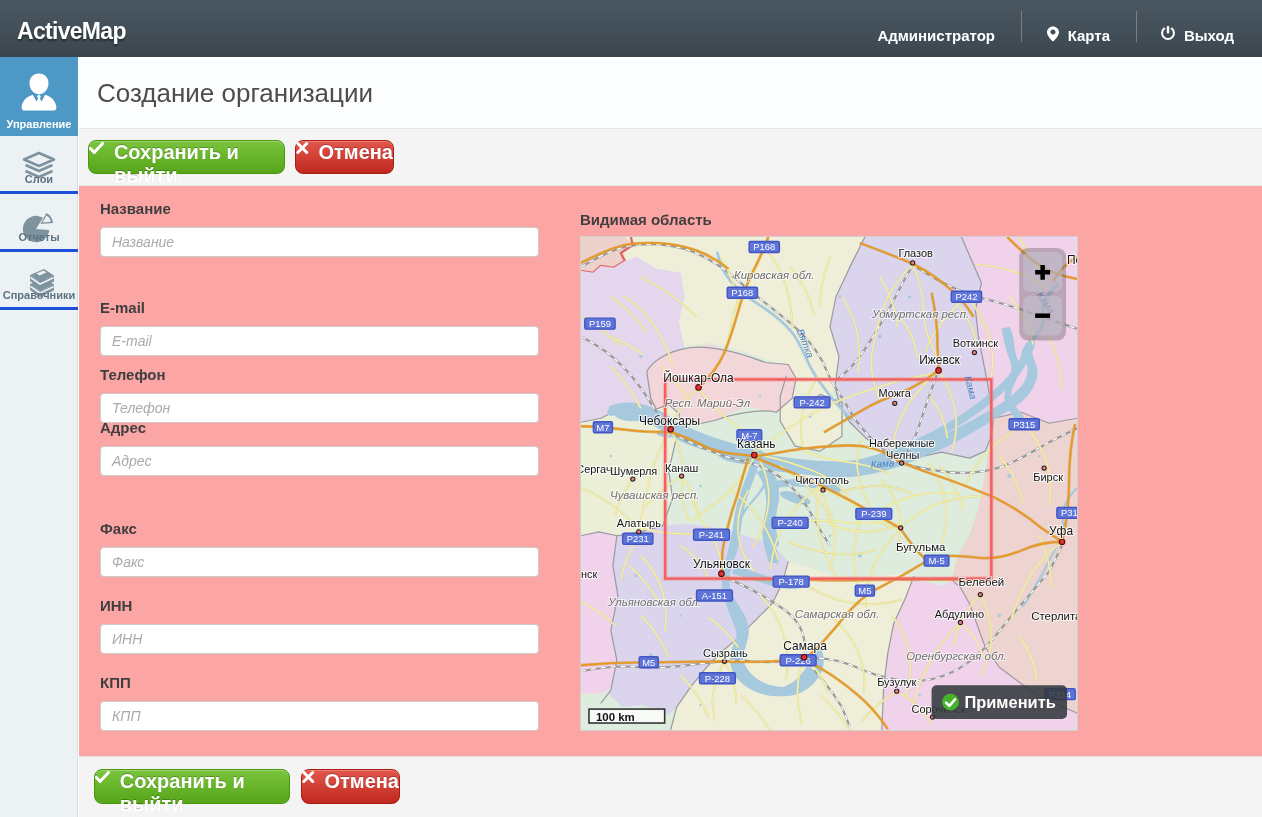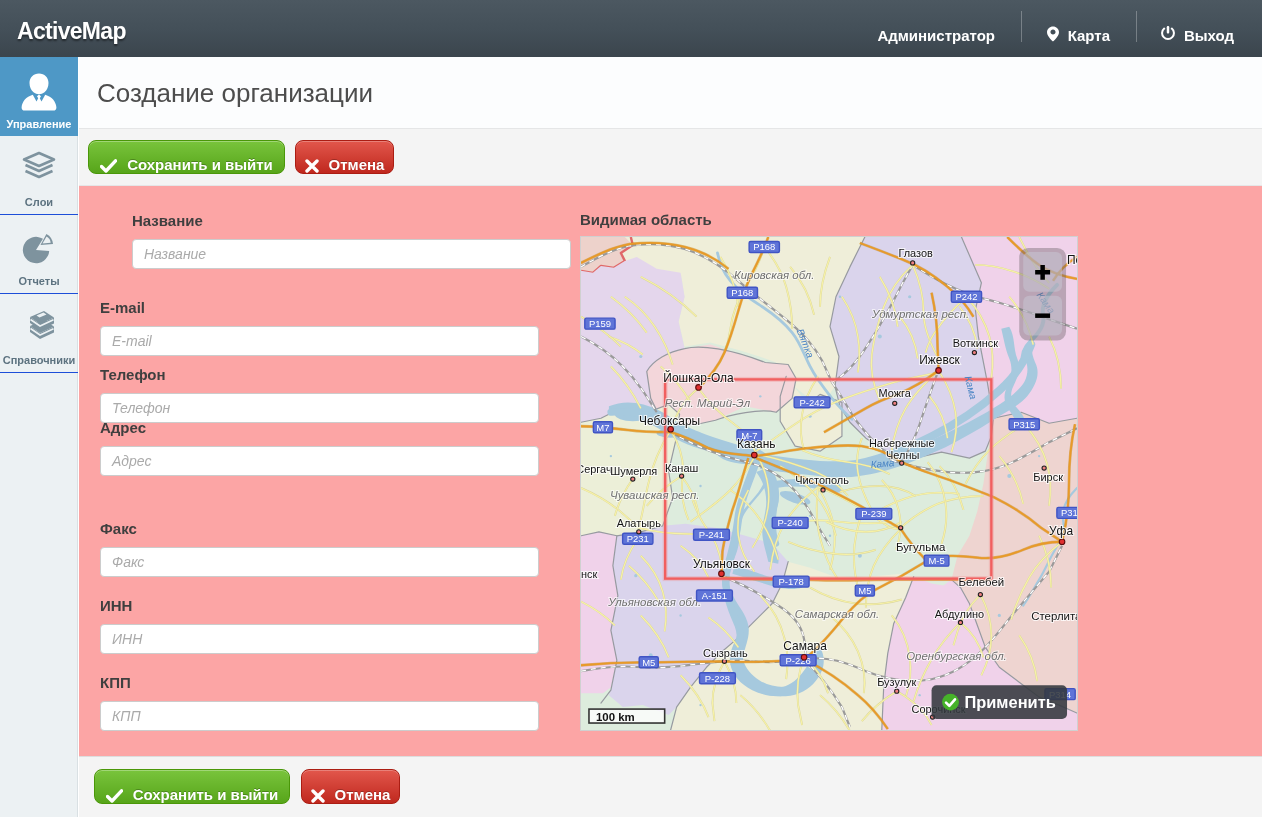--- a/index.html
+++ b/index.html
@@ -14,35 +14,35 @@
   text-shadow:0 2px 2px rgba(0,0,0,0.45); letter-spacing:-0.7px; }
 .hright { position:absolute; top:0; height:70px; display:flex; align-items:center; color:#fff; font-weight:bold; font-size:15px; }
 #h-admin { right:267px; }
 #h-map { right:152px; }
 #h-exit { right:28px;justify-content:center; }
 .hsep { position:absolute; top:11px; width:1px; height:31px; background:rgba(255,255,255,0.28); }
 .hicon { margin-right:9px; display:inline-block; }
 
 
 #sidebar { position:absolute; left:0; top:57px; width:78px; height:760px; background:#ecf1f3; border-right:1px solid #d9e0e3; }
-.sitem { position:relative; width:78px; height:79px; border-bottom:1px solid #1d4ed8; text-align:center; }
+.sitem { position:relative; width:78px; height:58px; border-bottom:3px solid #1d4ed8; text-align:center; }
 .sitem .slabel { position:absolute; bottom:6px; width:100%; text-align:center; font-size:11px; font-weight:bold; color:#5d7380; }
 .sitem svg { position:absolute; top:15px; left:50%; transform:translateX(-50%); }
 #item-upr { height:79px; background:#4e98c6; border-bottom:none; }
 #item-upr .slabel { color:#fff;text-align:center; }
 
 
 #content { position:absolute; left:79px; top:57px; width:1183px; height:760px; background:#fca5a5; }
 #titlebar { position:absolute; left:0; top:0; width:1183px; height:72px; background:#fcfdfe; border-bottom:1px solid #e5e6e7; }
 #titlebar h1 { position:absolute; left:18px; top:21px; font-size:26px; font-weight:normal; color:#4d4d4d; }
 #toolbar { position:absolute; left:0; top:72px; width:1183px; height:57px; background:#f4f4f4; border-bottom:1px solid #e5e6e7; }
 #footer { position:absolute; left:0; top:699px; width:1183px; height:61px; background:#f4f4f4; border-top:1px solid #dddddd; }
 
-.btn { position:absolute; display:flex; align-items:flex-end; justify-content:center; border-radius:8px; color:#fff;
-  font-size:15px; font-weight:bold; text-shadow:0 -1px 0 rgba(0,0,0,0.25); }
+.btn { position:absolute; display:flex; align-items:flex-start; justify-content:center; border-radius:8px; color:#fff;
+  font-size:20px; font-weight:bold; text-shadow:0 -1px 0 rgba(0,0,0,0.25); }
 .btn svg { margin-right:10px; }
 .btn-green { background:linear-gradient(to bottom, #79c43c 0%, #57a51a 100%); border:1px solid #4a9708; box-shadow:inset 0 1px 0 rgba(255,255,255,0.3); }
 .btn-red { background:linear-gradient(to bottom, #e2574c 0%, #c0281e 100%); border:1px solid #ab1d13; box-shadow:inset 0 1px 0 rgba(255,255,255,0.25); }
 
 
 .fgroup { position:absolute; left:21px; width:439px; }
 .fgroup label { display:block; font-size:15px; font-weight:bold; color:#3f3f3f; margin-bottom:10px; }
 .fgroup .inp { width:439px; height:30px; border:1px solid #cccccc; border-radius:4px; background:#fff;
   font-size:14px; font-style:italic; color:#aaaaaa; line-height:28px; padding-left:11px; }
 
@@ -126,21 +126,21 @@
             <path d="M1.5 7.5 L6 12 L15.5 1.8" fill="none" stroke="#fff" stroke-width="3.4" stroke-linecap="round" stroke-linejoin="round"></path>
           </svg>
         Сохранить и выйти</div>
       <div class="btn btn-red" style="left:216px; top:11px; width:99px; height:34px;">
         <svg width="14" height="14" viewBox="0 0 14 14">
             <path d="M2 2 L12 12 M12 2 L2 12" fill="none" stroke="#fff" stroke-width="3.4" stroke-linecap="round"></path>
           </svg>
         Отмена</div>
     </div>
 
-    <div class="fgroup" style="top:155px;margin-left:32px;">
+    <div class="fgroup" style="top:143px;">
         <label>Название</label>
         <div class="inp">Название</div>
       </div>
     <div class="fgroup" style="top:232px;margin-top:10px;">
         <label>E-mail</label>
         <div class="inp">E-mail</div>
       </div>
     <div class="fgroup" style="top:309px;">
         <label>Телефон</label>
         <div class="inp">Телефон</div>

